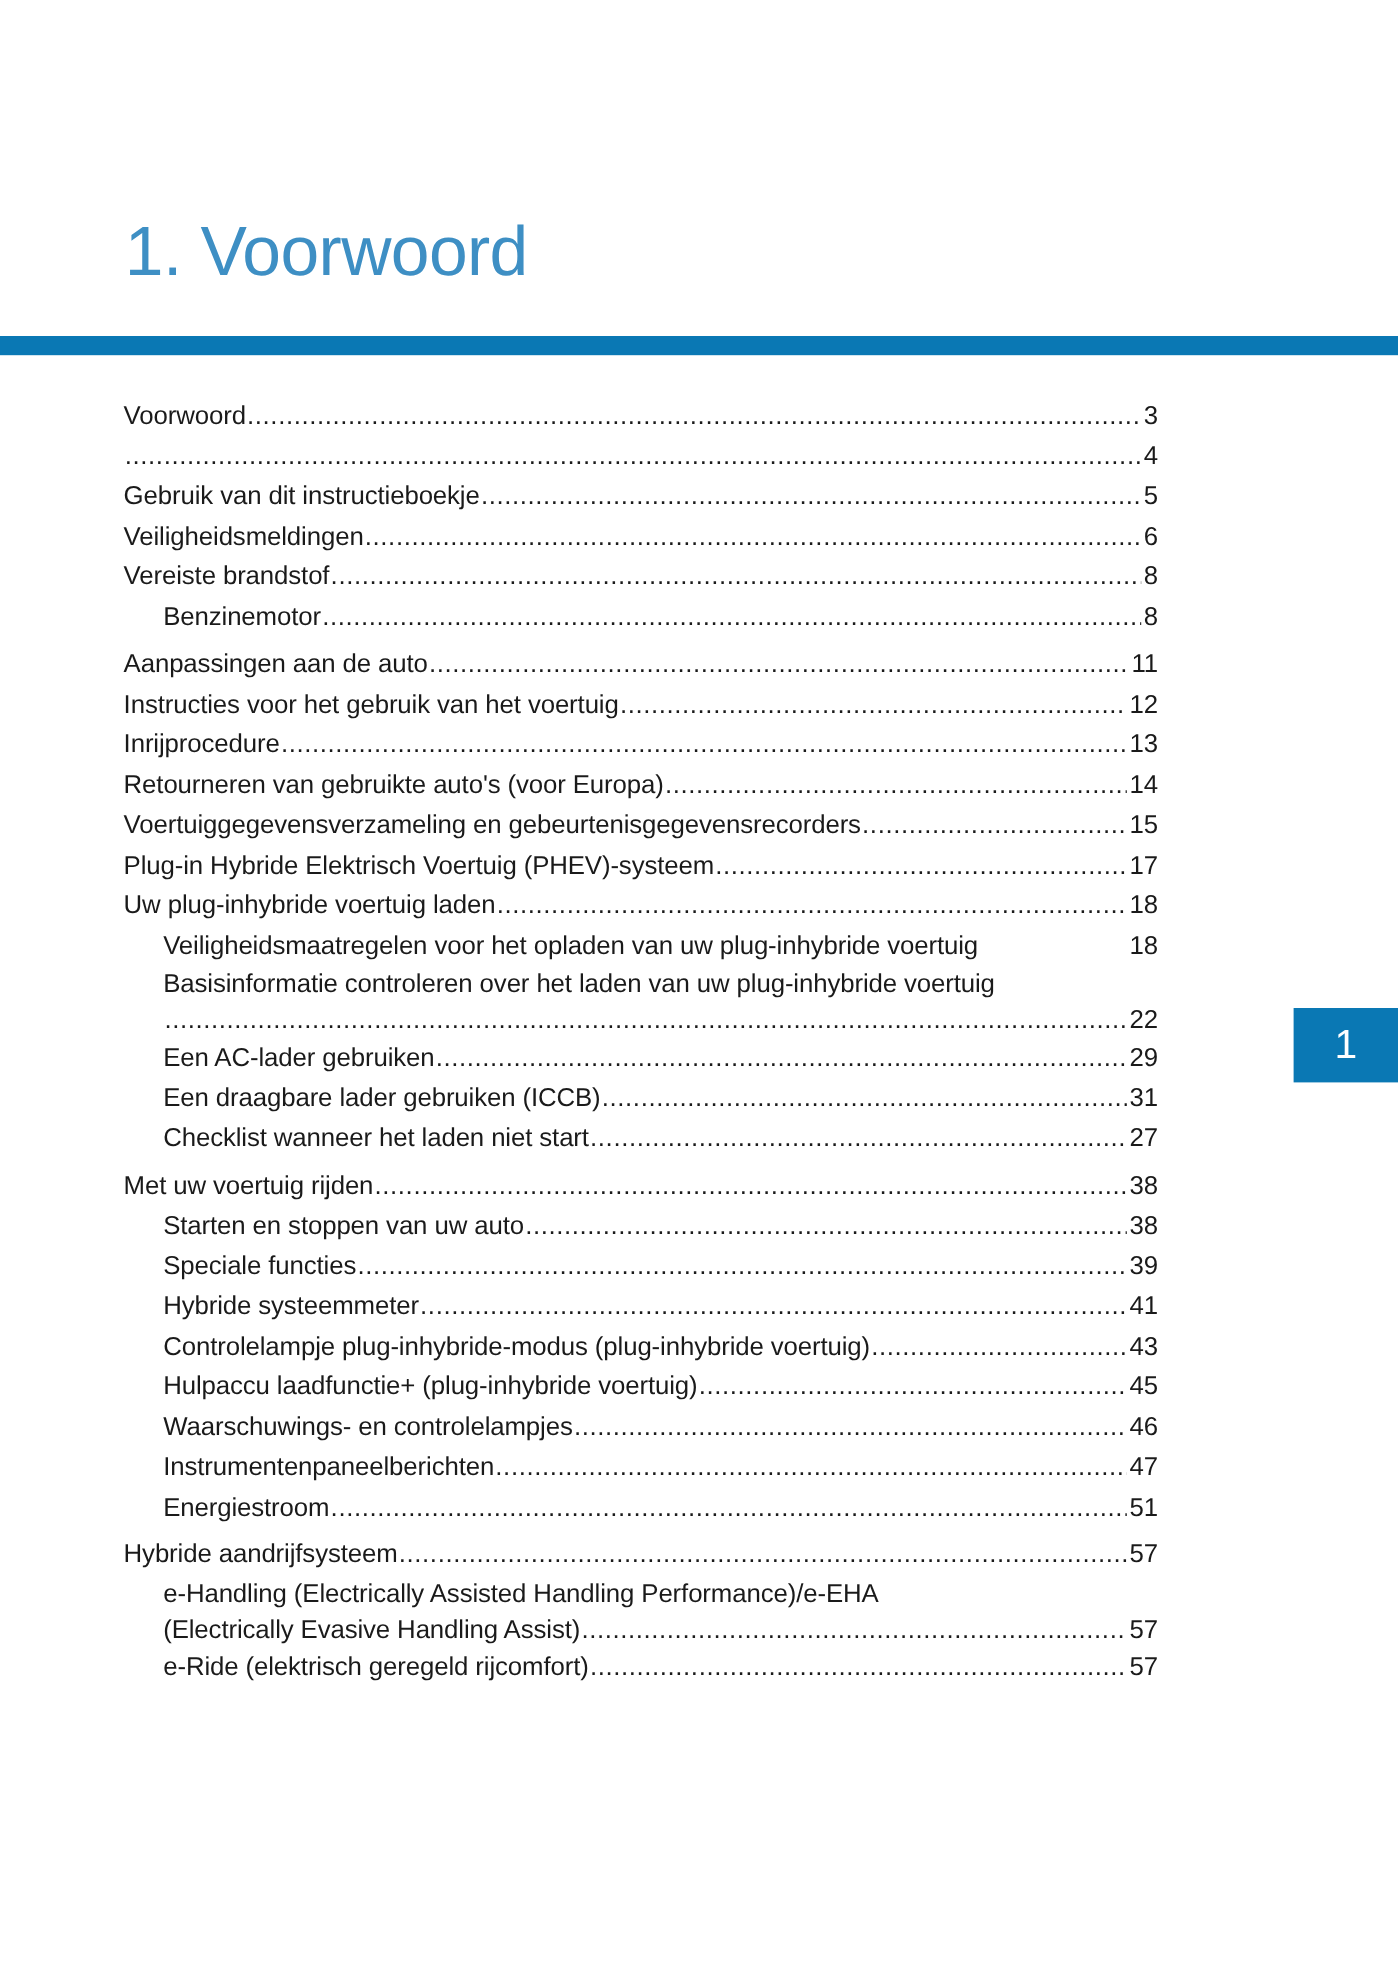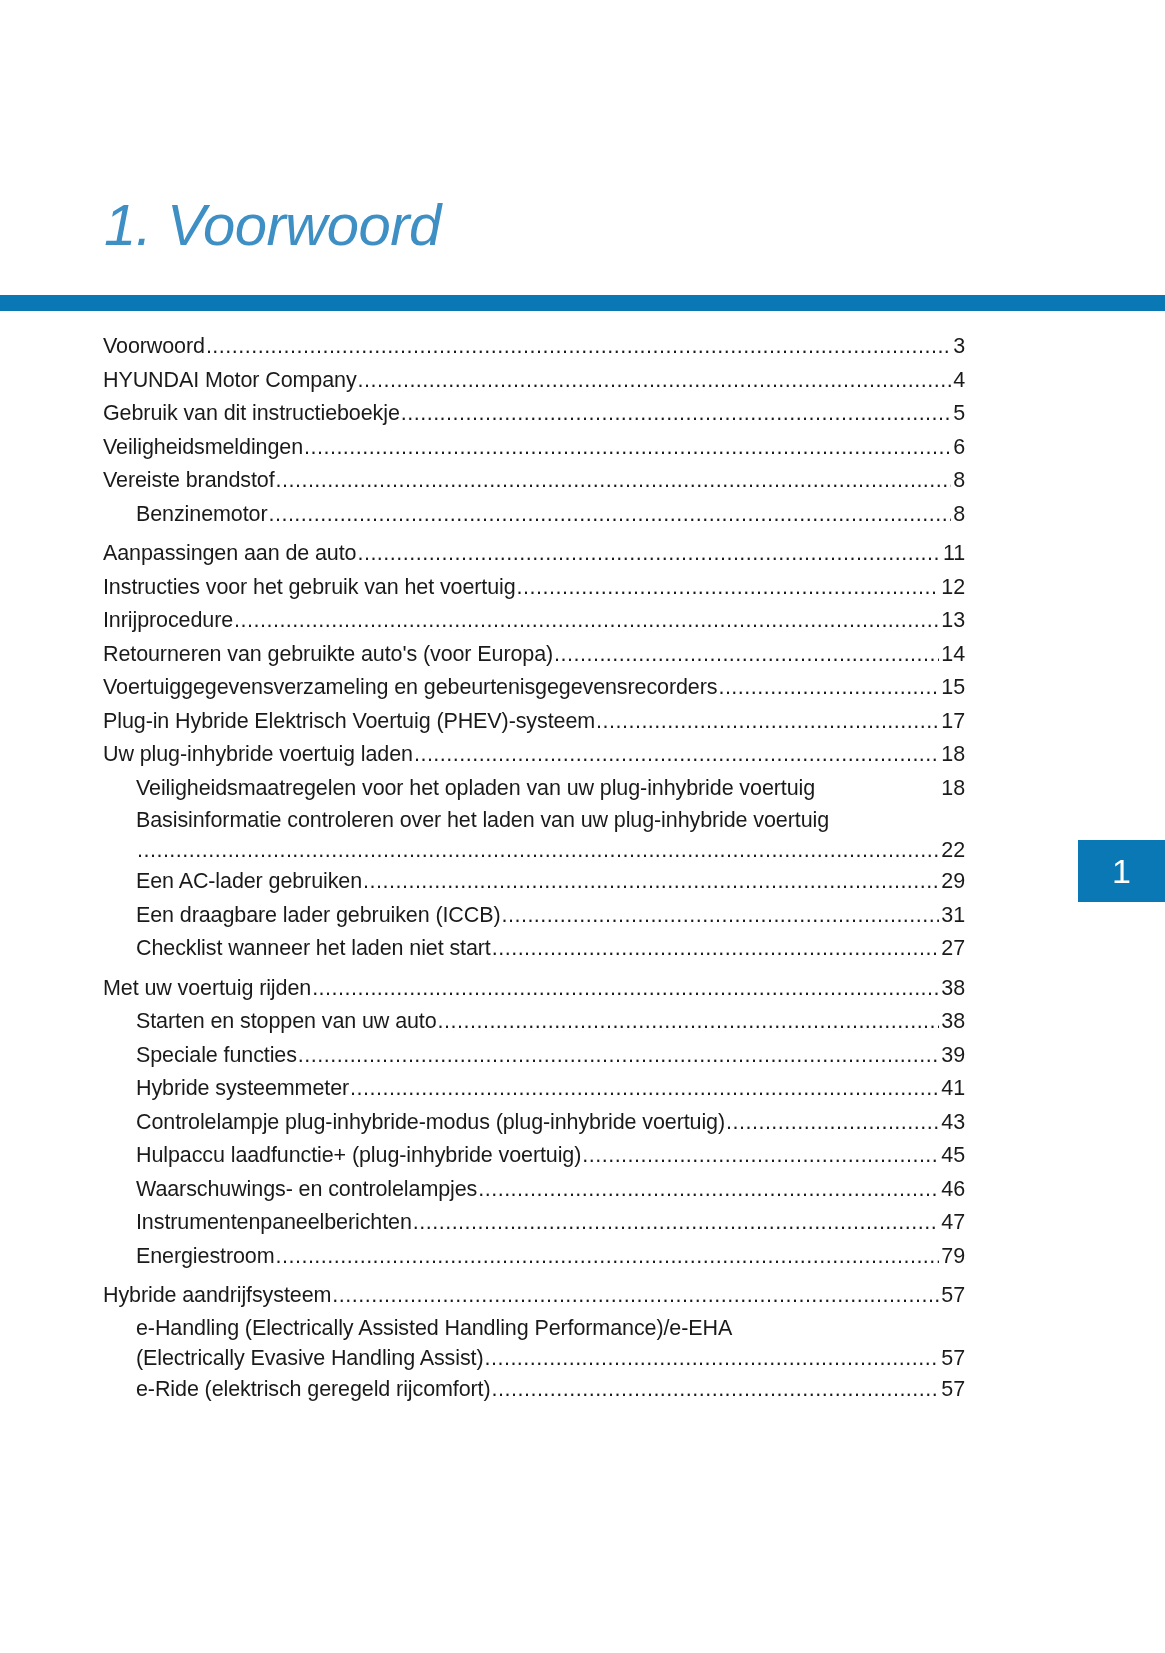--- a/index.html
+++ b/index.html
@@ -11,25 +11,24 @@
     width: 1165px;
     height: 1653px;
     position: relative;
     font-family: "Liberation Sans", sans-serif;
     overflow: hidden;
   }
 
   
   .page-header {
     position: absolute;
-    top: 15px;
+    top: 0;
     left: 0;
     width: 1165px;
     height: 296px;
-    font-style: italic;
   }
   .chapter-title {
     position: absolute;
     left: 104px;
     top: 175px;
     font-size: 58px;
     line-height: 70px;
     font-weight: 400;
     letter-spacing: -0.5px;
     color: #3E8FC4;
@@ -135,21 +134,20 @@
 <div class="toc" id="toc-container">
     <div class="toc-entry level-1">
       <div class="toc-row">
         <span class="toc-label">Voorwoord</span>
         <span class="toc-dots"></span>
         <span class="toc-page">3</span>
       </div>
     </div>
     <div class="toc-entry level-1">
       <div class="toc-row">
-        <span class="toc-label">HYUNDAI Motor Company</span>
         <span class="toc-dots"></span>
         <span class="toc-page">4</span>
       </div>
     </div>
     <div class="toc-entry level-1">
       <div class="toc-row">
         <span class="toc-label">Gebruik van dit instructieboekje</span>
         <span class="toc-dots"></span>
         <span class="toc-page">5</span>
       </div>
@@ -312,21 +310,21 @@
       <div class="toc-row">
         <span class="toc-label">Instrumentenpaneelberichten</span>
         <span class="toc-dots"></span>
         <span class="toc-page">47</span>
       </div>
     </div>
     <div class="toc-entry level-2">
       <div class="toc-row">
         <span class="toc-label">Energiestroom</span>
         <span class="toc-dots"></span>
-        <span class="toc-page">79</span>
+        <span class="toc-page">51</span>
       </div>
     </div>
     <div class="toc-entry level-1 gap-before">
       <div class="toc-row">
         <span class="toc-label">Hybride aandrijfsysteem</span>
         <span class="toc-dots"></span>
         <span class="toc-page">57</span>
       </div>
     </div>
     <div class="toc-entry level-2 toc-stack">

